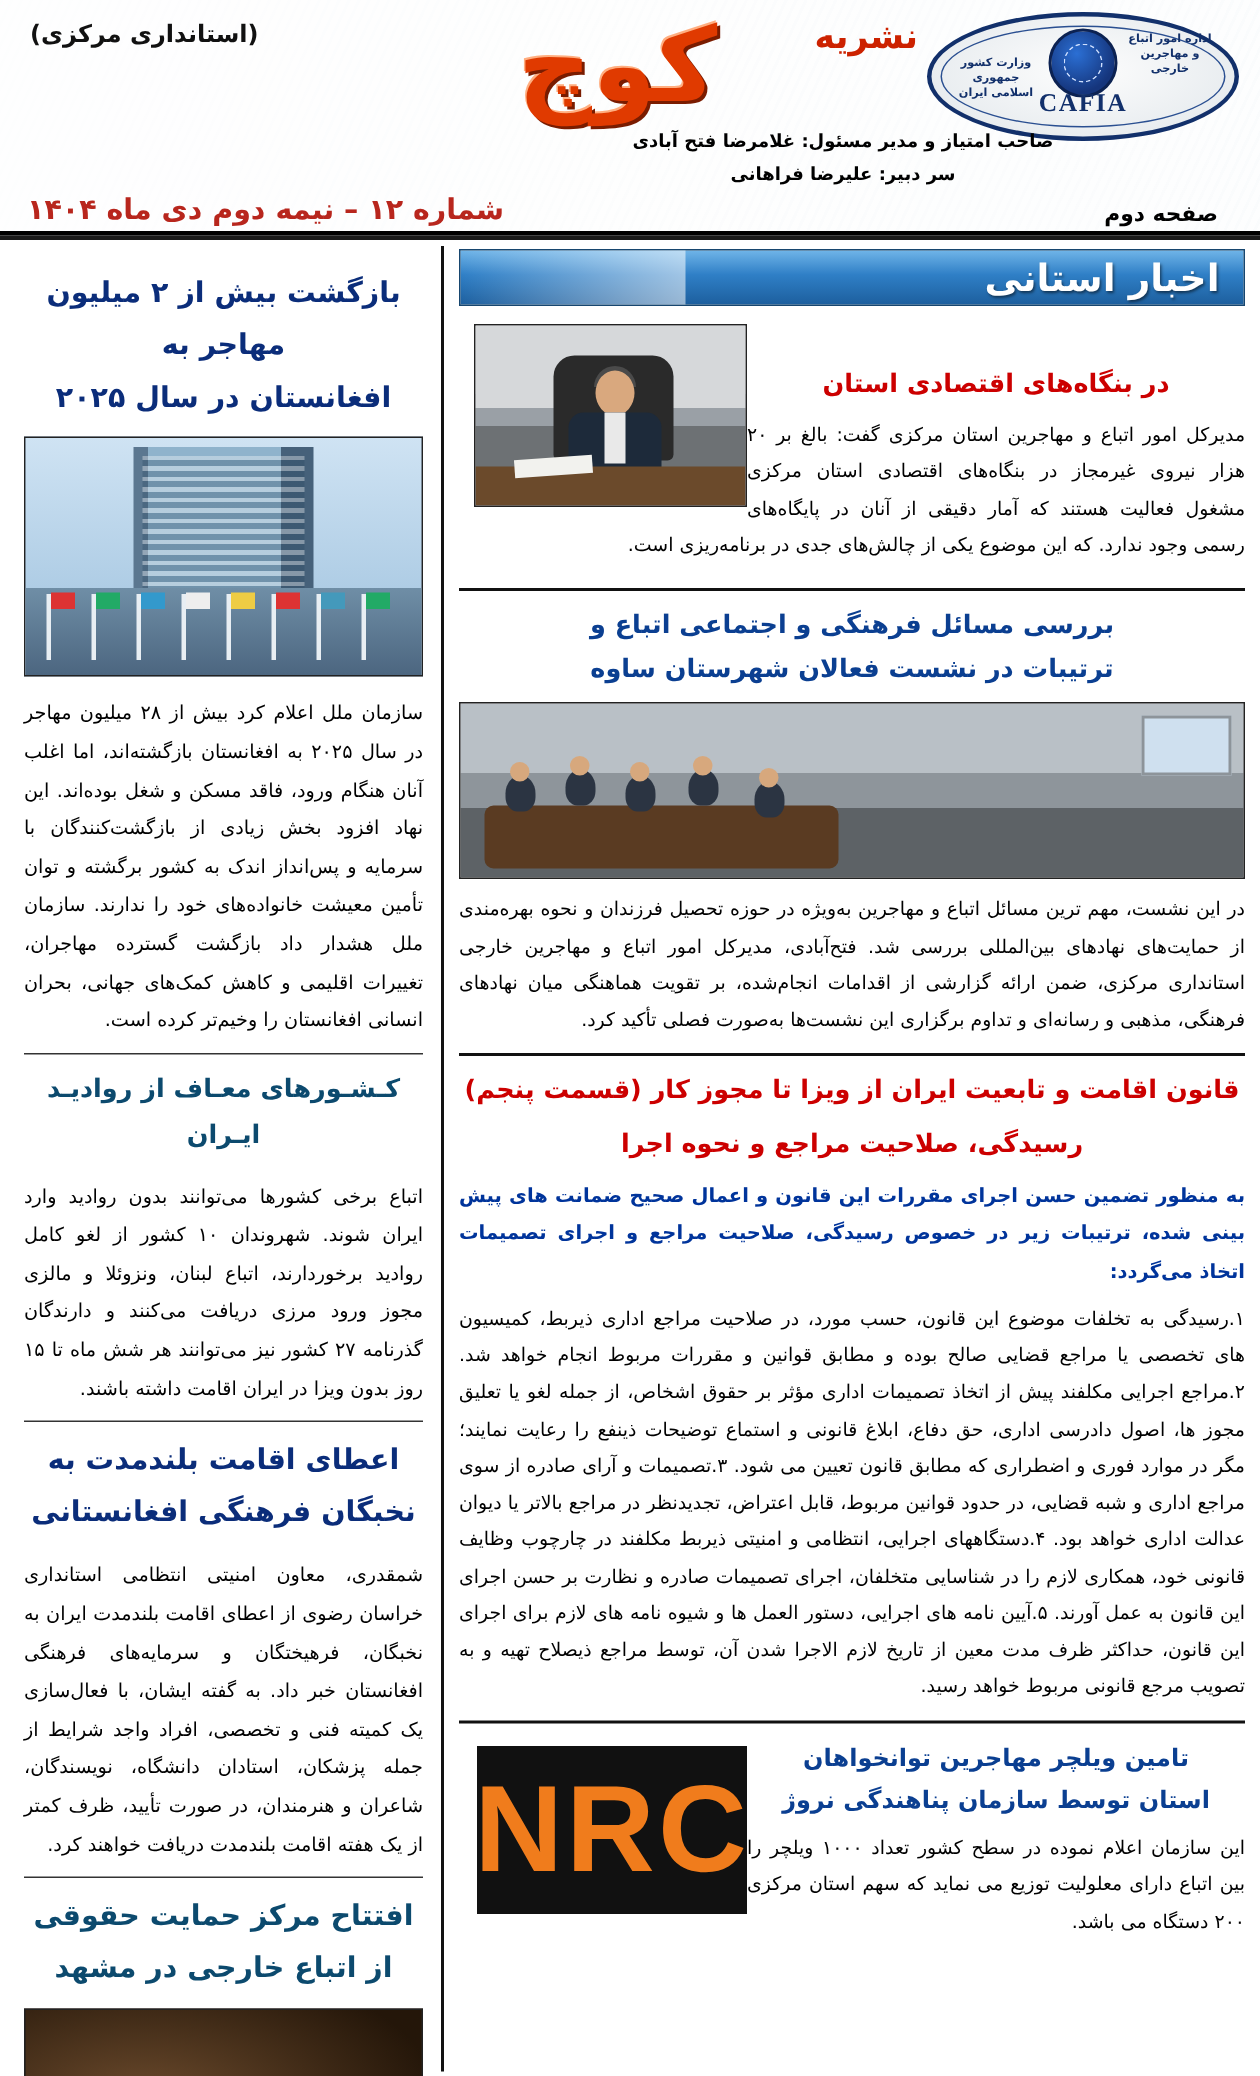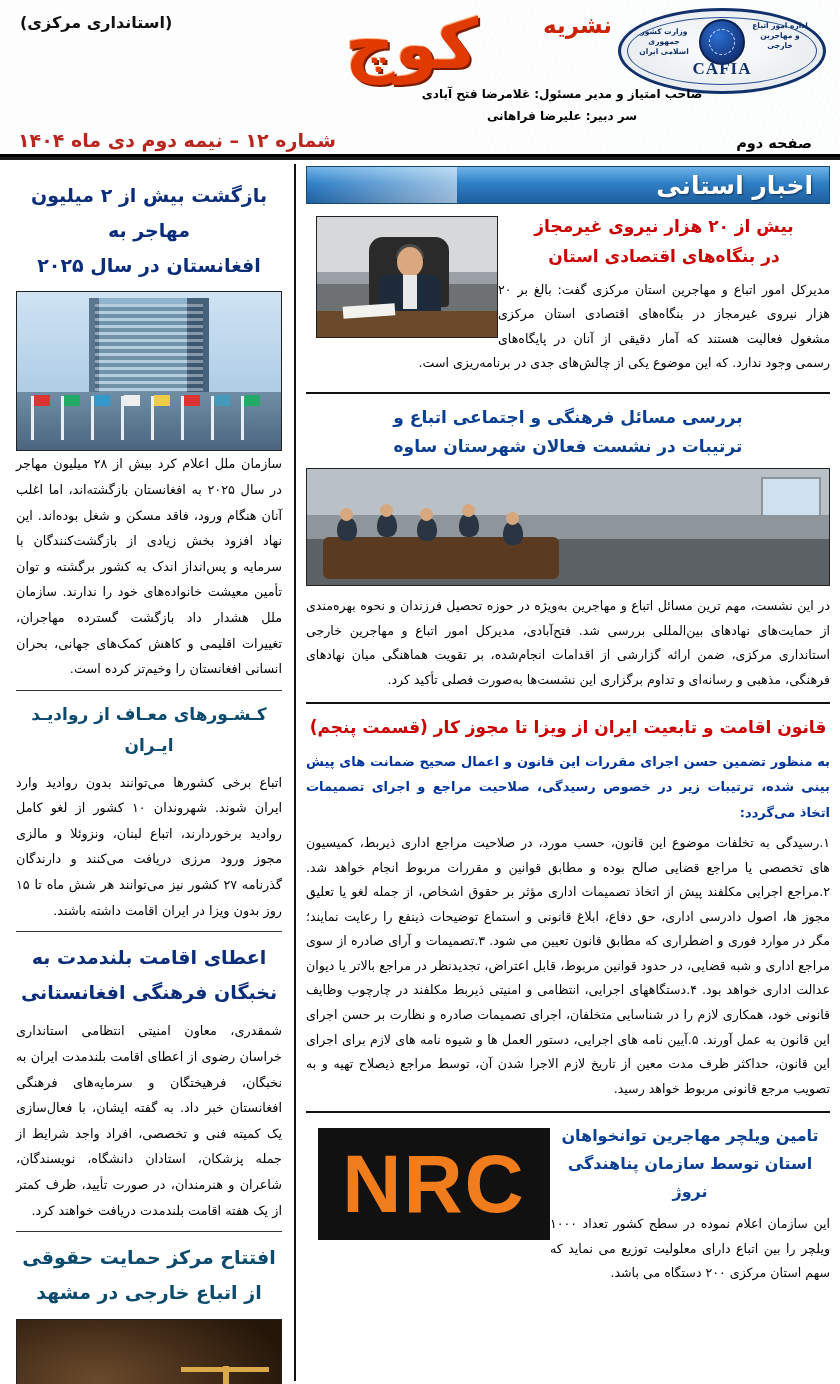--- a/index.html
+++ b/index.html
@@ -49,21 +49,21 @@
   }
   .logo-seal:after{
     content:"";
     position:absolute; inset:8px; border:1px dashed #cfe0ff; border-radius:50%;
   }
   .logo-text-top {
     position:absolute; top:10px; right:14px; font-size:7.5px; color:#12306b;
     font-weight:bold; line-height:1.35; text-align:center; width:58px;
   }
   .logo-text-left {
-    position:absolute; top:16px; left:14px; font-size:7.5px; color:#12306b;
+    position:absolute; top:26px; left:14px; font-size:7.5px; color:#12306b;
     font-weight:bold; line-height:1.35; text-align:center; width:58px;
   }
   .logo-cafia {
     position:absolute; bottom:12px; left:0; right:0; text-align:center;
     font-family:"Liberation Serif", serif; font-weight:bold; font-size:17px;
     letter-spacing:1px; color:#12306b;
   }
   .mh-title-fa {
     position:absolute; top:12px; right:228px;
     font-size:23px; font-weight:bold; color:#cc2200;
@@ -180,21 +180,21 @@
     font-family:"Liberation Sans", sans-serif; font-weight:bold;
     font-size:82px; color:#f07c1c; letter-spacing:2px; line-height:1;
   }
 
   .right-title {
     text-align:center; font-size:19px; font-weight:bold; color:#0b2d7a;
     line-height:1.85; margin:2px 0 8px 0;
   }
   .right-title.red { color:#0c4a6e; }
   .right-body {
-    font-size:12.8px; line-height:2.0; text-align:justify; margin:0 0 8px 0;
+    font-size:12.8px; line-height:2.0; text-align:justify; margin:12px 0 8px 0;
   }
   .strong-blue{ color:#00349b; font-weight:bold;}
   .clearfix:after{content:"";display:block;clear:both;}
 </style>
 </head>
 <body>
 
 <div class="masthead">
 
   <div class="mh-logo">
@@ -237,21 +237,21 @@
         <div class="wall"></div>
           <div class="chair"></div>
           <div class="hair"></div>
         <div class="head"></div>
           <div class="body"></div>
           <div class="shirt"></div>
         <div class="desk"></div>
           <div class="paper"></div>
       </div>
       <h2>
-        <span>بیش از ۲۰ هزار نیروی غیرمجاز</span><br>
+        <br>
         <span>در بنگاه‌های اقتصادی استان</span>
       </h2>
       <p>مدیرکل امور اتباع و مهاجرین استان مرکزی گفت: بالغ بر ۲۰ هزار نیروی غیرمجاز در بنگاه‌های اقتصادی استان مرکزی مشغول فعالیت هستند که آمار دقیقی از آنان در پایگاه‌های رسمی وجود ندارد. که این موضوع یکی از چالش‌های جدی در برنامه‌ریزی است.</p>
     </div>
 
     <div class="rule"></div>
 
     <div class="art clearfix">
       <h2 class="blue">
         <span>بررسی مسائل فرهنگی و اجتماعی اتباع و</span><br>
@@ -271,28 +271,29 @@
         <div class="p" style="left:196px;bottom:40px;"></div>
           <div class="h" style="left:199px;bottom:60px;"></div>
       </div>
       <p>در این نشست، مهم ترین مسائل اتباع و مهاجرین به‌ویژه در حوزه تحصیل فرزندان و نحوه بهره‌مندی از حمایت‌های نهادهای بین‌المللی بررسی شد. فتح‌آبادی، مدیرکل امور اتباع و مهاجرین خارجی استانداری مرکزی، ضمن ارائه گزارشی از اقدامات انجام‌شده، بر تقویت هماهنگی میان نهادهای فرهنگی، مذهبی و رسانه‌ای و تداوم برگزاری این نشست‌ها به‌صورت فصلی تأکید کرد.</p>
     </div>
 
     <div class="rule"></div>
 
     <div class="art">
       <h2>قانون اقامت و تابعیت ایران از ویزا تا مجوز کار (قسمت پنجم)</h2>
+      <h2>رسیدگی، صلاحیت مراجع و نحوه اجرا</h2>
       <p class="strong-blue" style="text-align:justify;font-size:13px;">به منظور تضمین حسن اجرای مقررات این قانون و اعمال صحیح ضمانت های پیش بینی شده، ترتیبات زیر در خصوص رسیدگی، صلاحیت مراجع و اجرای تصمیمات اتخاذ می‌گردد:</p>
       <p>۱.رسیدگی به تخلفات موضوع این قانون، حسب مورد، در صلاحیت مراجع اداری ذیربط، کمیسیون های تخصصی یا مراجع قضایی صالح بوده و مطابق قوانین و مقررات مربوط انجام خواهد شد. ۲.مراجع اجرایی مکلفند پیش از اتخاذ تصمیمات اداری مؤثر بر حقوق اشخاص، از جمله لغو یا تعلیق مجوز ها، اصول دادرسی اداری، حق دفاع، ابلاغ قانونی و استماع توضیحات ذینفع را رعایت نمایند؛ مگر در موارد فوری و اضطراری که مطابق قانون تعیین می شود. ۳.تصمیمات و آرای صادره از سوی مراجع اداری و شبه قضایی، در حدود قوانین مربوط، قابل اعتراض، تجدیدنظر در مراجع بالاتر یا دیوان عدالت اداری خواهد بود. ۴.دستگاههای اجرایی، انتظامی و امنیتی ذیربط مکلفند در چارچوب وظایف قانونی خود، همکاری لازم را در شناسایی متخلفان، اجرای تصمیمات صادره و نظارت بر حسن اجرای این قانون به عمل آورند. ۵.آیین نامه های اجرایی، دستور العمل ها و شیوه نامه های لازم برای اجرای این قانون، حداکثر ظرف مدت معین از تاریخ لازم الاجرا شدن آن، توسط مراجع ذیصلاح تهیه و به تصویب مرجع قانونی مربوط خواهد رسید.</p>
     </div>
 
     <div class="rule"></div>
 
     <div class="art clearfix">
-      <div class="nrc-box ph-float-left" style="width:232px;height:112px;margin-left:12px;">
+      <div class="nrc-box ph-float-left" style="width:180px;height:112px;margin-left:12px;">
         <span class="nrc">NRC</span>
       </div>
       <h2 class="blue" style="font-size:16px;">
         <span>تامین ویلچر مهاجرین توانخواهان</span><br>
         <span>استان توسط سازمان پناهندگی نروژ</span>
       </h2>
       <p>این سازمان اعلام نموده در سطح کشور تعداد ۱۰۰۰ ویلچر را بین اتباع دارای معلولیت توزیع می نماید که سهم استان مرکزی ۲۰۰ دستگاه می باشد.</p>
     </div>
 
   </div>

